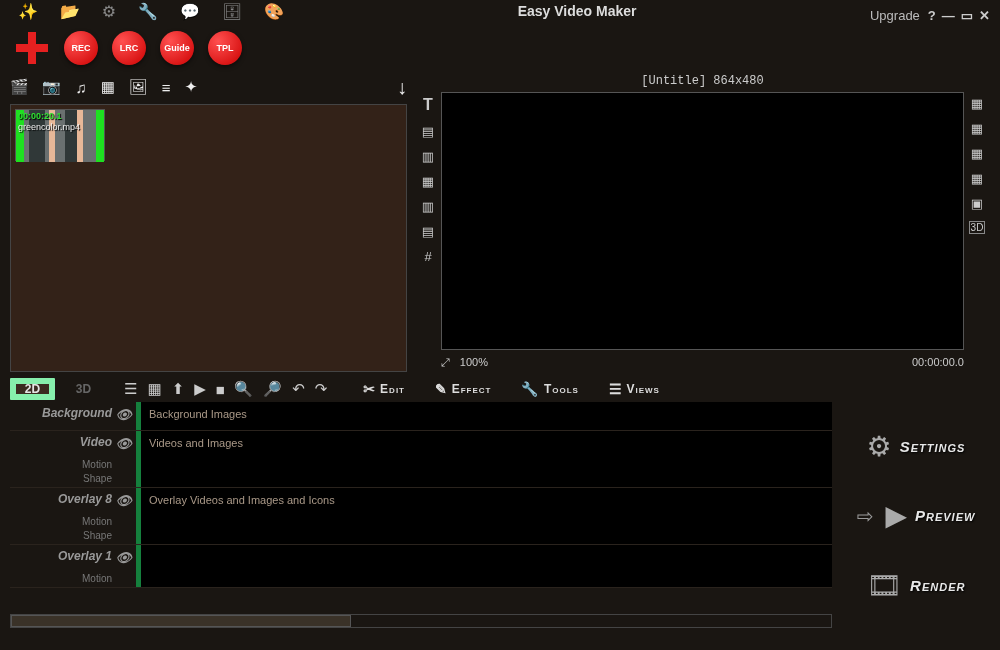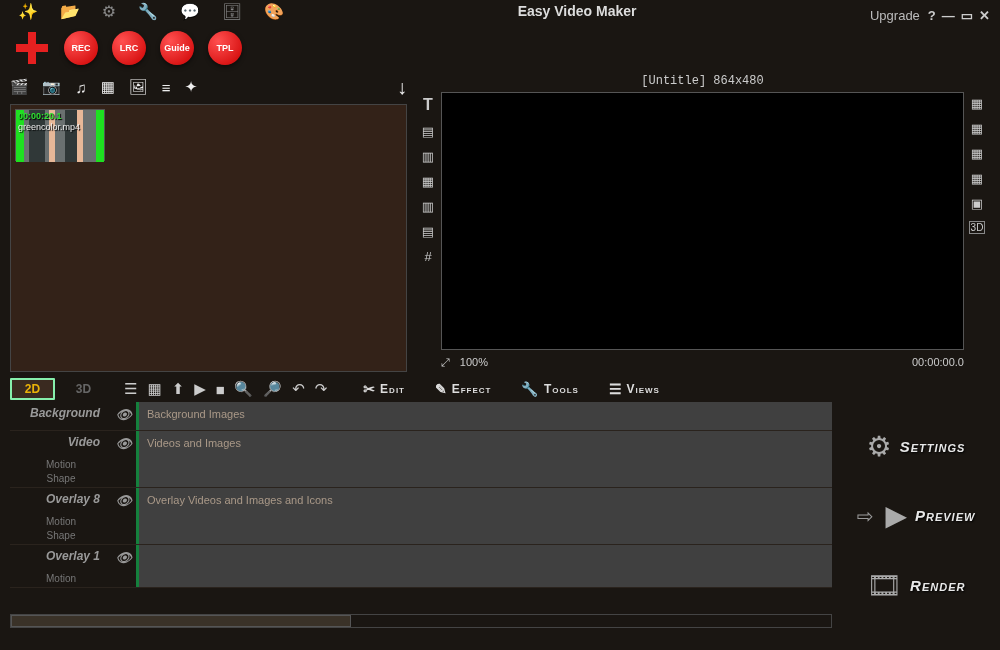--- a/index.html
+++ b/index.html
@@ -32,40 +32,40 @@
 .preview-area { flex: 1; display: flex; flex-direction: column; padding-right: 10px; }
 .preview-title { height: 18px; text-align: center; color: #ccc; font-size: 12px; font-family: Liberation Mono, monospace; }
 .preview-row { flex: 1; display: flex; }
 .left-tools, .right-tools { width: 26px; display: flex; flex-direction: column; align-items: center; gap: 10px; padding-top: 4px; }
 .tool-ico { color: #ccc; font-size: 13px; cursor: pointer; }
 .preview-screen { flex: 1; background: #000; border: 1px solid #555; }
 .preview-controls { height: 20px; display: flex; align-items: center; padding: 0 26px 0 26px; color: #ccc; font-size: 11px; margin-top: 2px; }
 .preview-controls .spacer { flex: 1; }
 .mid-toolbar { height: 26px; display: flex; align-items: center; padding-left: 10px; gap: 6px; margin-top: 4px; }
 .mode-tab { width: 45px; height: 22px; display: flex; align-items: center; justify-content: center; font-weight: bold; font-size: 12px; cursor: pointer; }
-.mode-tab.active { background: #3a2a20; color: #eab308; border: 2px solid #86efac; border-radius: 1px; }
+.mode-tab.active { background: #3a2a20; color: #e5e5e5; border: 6px solid #86efac; border-radius: 1px; }
 .mode-tab.inactive { color: #666; }
 .mid-icons { display: flex; gap: 10px; align-items: center; margin-left: 12px; }
 .mid-icons span { color: #ccc; font-size: 15px; cursor: pointer; }
 .mid-menus { display: flex; gap: 30px; margin-left: 30px; }
 .mid-menu { display: flex; align-items: center; gap: 4px; color: #ddd; font-size: 12px; font-weight: bold; font-variant: small-caps; cursor: pointer; letter-spacing: 1px; }
 .mid-menu .mi { font-size: 14px; }
 .lower { display: flex; height: 228px; }
 .timeline { flex: 1; display: flex; flex-direction: column; padding-left: 10px; }
 .ruler { height: 22px; display: flex; background: #252018; border-top: 1px solid #444; border-bottom: 1px solid #333; }
 .ruler-labels { width: 126px; }
 .ruler-marks { flex: 1; position: relative; font-size: 10px; color: #ccc; }
 .ruler-marks span { position: absolute; top: 3px; }
 .tracks { flex: 1; overflow: hidden; }
 .track { display: flex; border-bottom: 1px solid #2a231d; }
-.track-label { width: 126px; text-align: right; padding-right: 36px; color: #999; font-size: 12px; font-style: italic; font-weight: bold; position: relative; padding-top: 4px; }
+.track-label { width: 126px; text-align: right; padding-right: 24px; color: #999; font-size: 12px; font-style: italic; font-weight: bold; position: relative; padding-top: 4px; }
 .track-label.main { height: 28px; }
 .track-label .eye { position: absolute; right: 4px; top: 5px; font-size: 13px; }
-.track-sub { color: #777; font-size: 10px; font-weight: normal; padding-right: 24px; text-align: center; height: 14px; }
-.track-content { flex: 1; background: #404040; color: #aa9988; font-size: 11px; padding: 6px 8px; border-left: 3px solid #15803d; }
+.track-sub { color: #777; font-size: 10px; font-weight: normal; padding-right: 24px; text-align: right; height: 14px; }
+.track-content { flex: 1; background: #000000; color: #aa9988; font-size: 11px; padding: 6px 8px; border-left: 5px solid #15803d; }
 .track-group { display: flex; flex-direction: column; }
 .hscroll { height: 14px; background: #1a1612; border: 1px solid #444; margin: 2px 0; display: flex; }
 .hscroll-thumb { width: 340px; height: 100%; background: #3a3228; border: 1px solid #555; }
 .side-actions { width: 168px; display: flex; flex-direction: column; align-items: center; justify-content: space-around; padding: 10px 0; }
 .action-btn { display: flex; align-items: center; gap: 8px; cursor: pointer; }
 .action-label { color: #e8e8e8; font-size: 15px; font-weight: bold; font-style: italic; font-variant: small-caps; letter-spacing: 1px; text-shadow: 1px 1px 2px #000; }
 .action-ico { color: #aaa; font-size: 28px; }
 .arrow-ico { color: #999; font-size: 20px; margin-right: 4px; }
 </style>
 </head>

